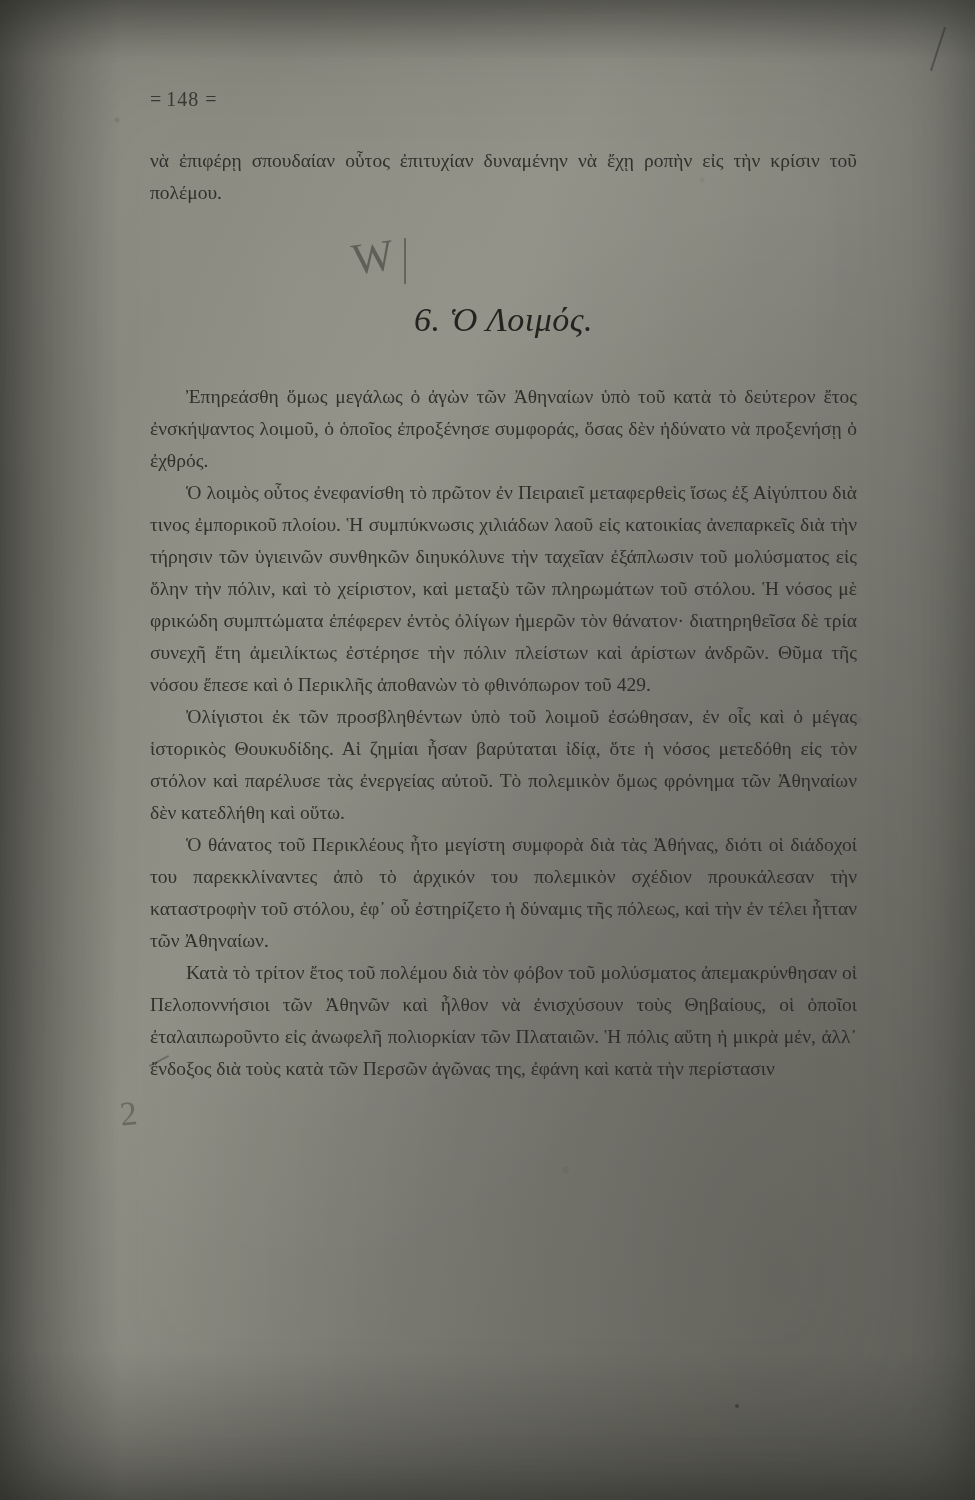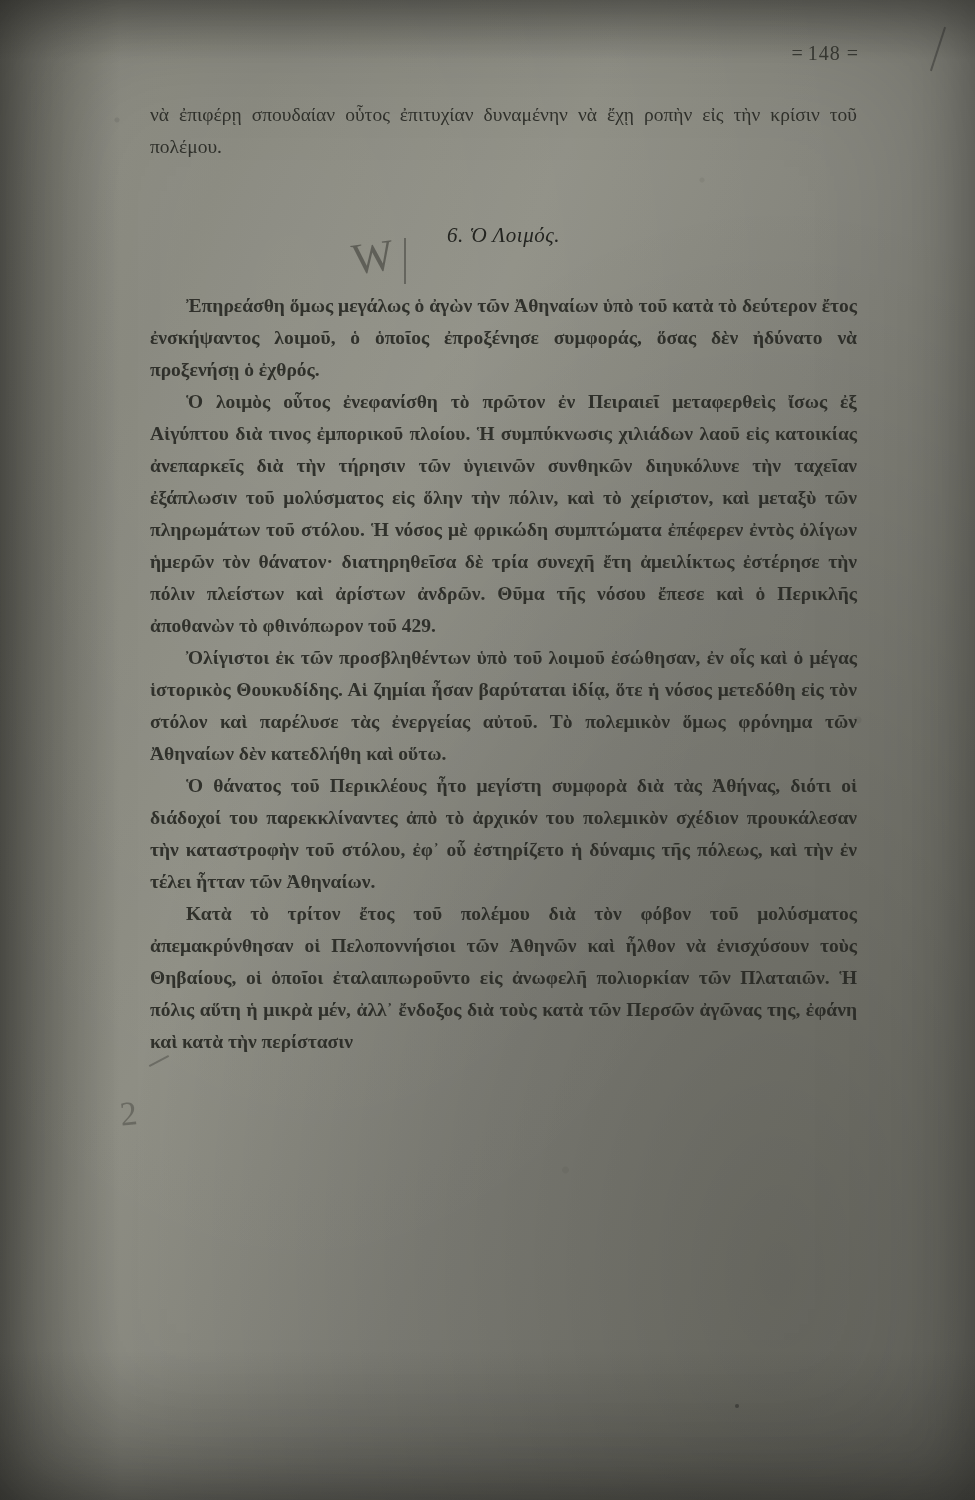--- a/index.html
+++ b/index.html
@@ -66,49 +66,49 @@
     pointer-events: none;
   }
 
   .content {
     position: relative;
     z-index: 3;
     padding: 0 118px 0 150px;
   }
 
   .folio {
-    text-align: right;
-    margin-top: 42px;
+    text-align: left;
+    margin-top: 88px;
     font-size: 20px;
     letter-spacing: 1px;
     color: #2a2b26;
     opacity: .85;
   }
   .folio .rule { letter-spacing: -1px; }
 
   .para, .lead {
     font-size: 19.5px;
     line-height: 32px;
     text-align: justify;
     color: #262722;
     opacity: .9;
     margin: 0;
   }
   .top-para {
     margin-top: 34px;
   }
-  .indent { text-indent: 36px; font-weight: bold; }
+  .indent { text-indent: 36px; }
 
   h2.section {
     text-align: center;
-    font-size: 21px;
+    font-size: 34px;
     font-style: italic;
     font-weight: normal;
     letter-spacing: .5px;
-    margin: 60px 0 42px 0;
+    margin: 92px 0 42px 0;
     color: #232420;
   }
   h2.section.second {
     margin: 88px 0 44px 0;
     font-size: 24px;
   }
   h2.section.second .bold-it {
     font-style: italic;
   }
 

